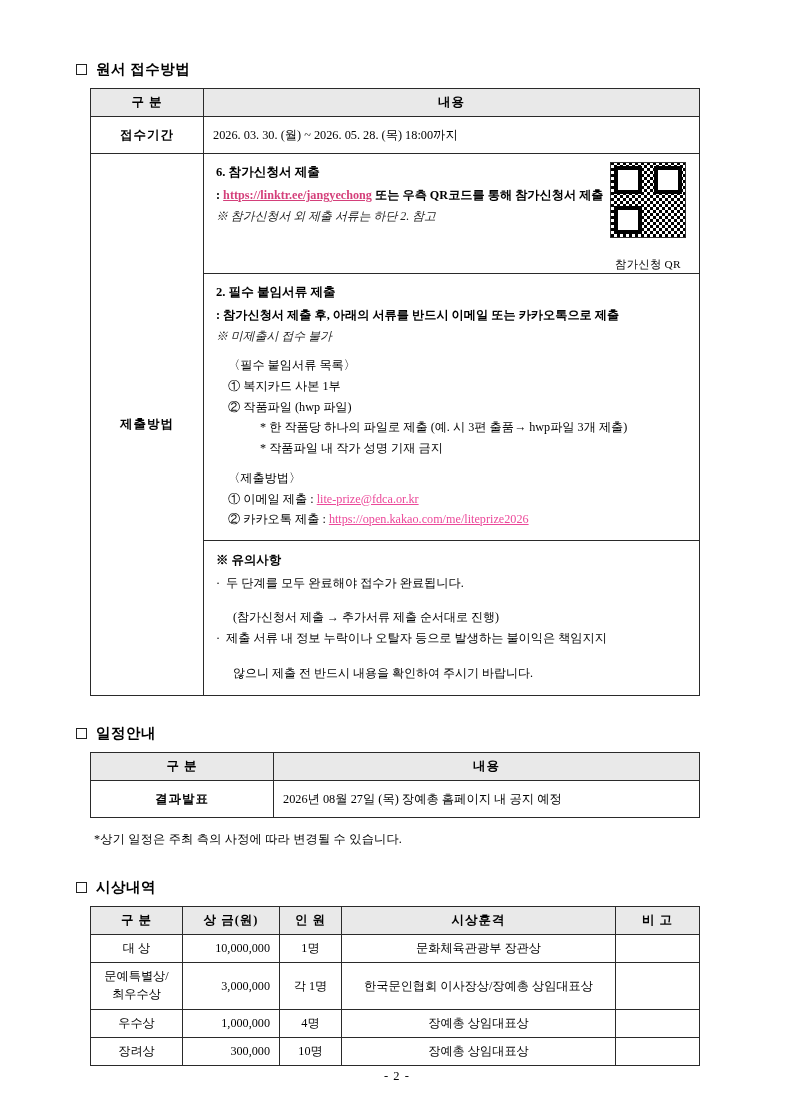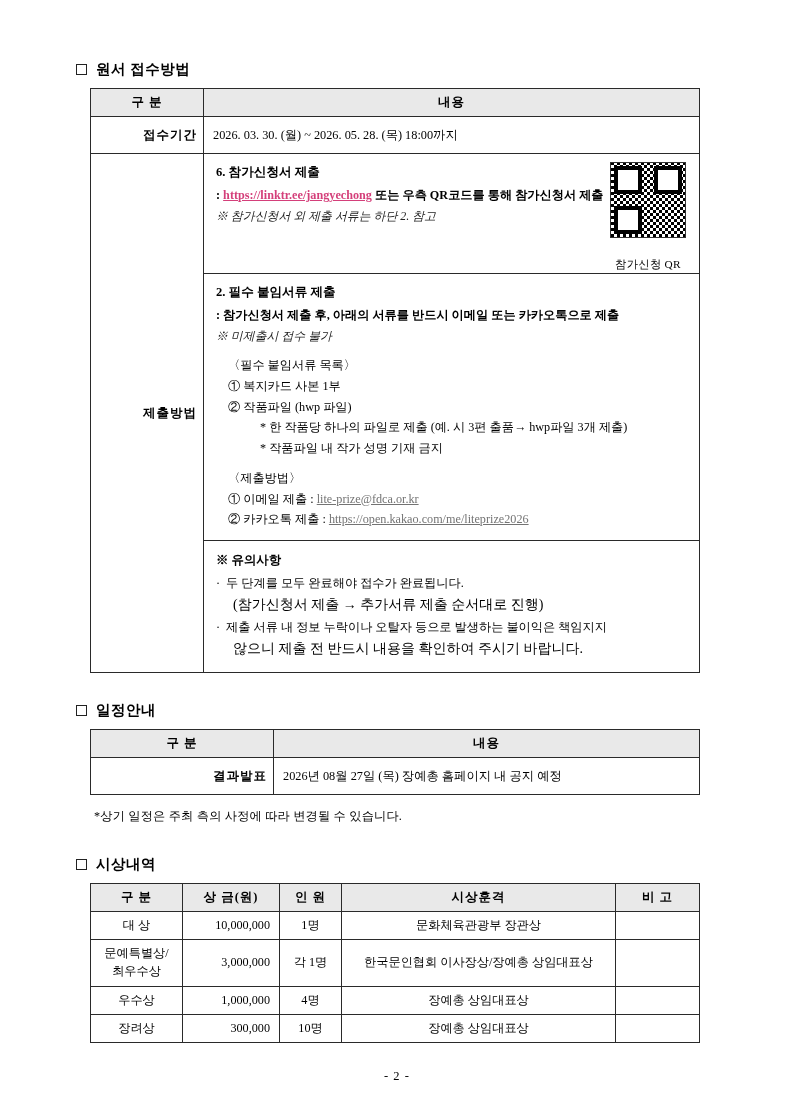--- a/index.html
+++ b/index.html
@@ -58,21 +58,21 @@
   }
   .hdr {
     background: #e9e9e9;
     text-align: center;
     font-weight: bold;
     font-size: 12.5px;
     letter-spacing: 1px;
     padding: 5px 4px;
   }
   .lbl {
-    text-align: right;
+    text-align: center;
     font-weight: bold;
     font-size: 12.5px;
     letter-spacing: 1px;
   }
   .cell {
     text-align: left;
   }
 
   
   .apply-wrap { padding: 0; }
@@ -94,21 +94,21 @@
   }
   .ln.bold { font-weight: bold; }
   .indent1 { padding-left: 12px; }
   .indent3 { padding-left: 44px; }
   .note {
     font-size: 11.9px;
     color: #222;
     font-style: italic;
   }
   .lnk-pink { color: #d43f7a; text-decoration: underline; font-weight: bold; }
-  .lnk-blue { color: #737373; text-decoration: underline; }
+  .lnk-blue { color: #ec4899; text-decoration: underline; }
 
   
   .qr-box {
     position: absolute;
     right: 12px;
     top: 8px;
     width: 78px;
     text-align: center;
   }
   .qr-img {
@@ -151,21 +151,21 @@
     font-size: 12.4px;
     margin: 2px 0 4px 0;
   }
   .bullet {
     font-size: 12.2px;
     line-height: 1.66;
     display: flex;
     gap: 6px;
   }
   .bullet .dot { flex: 0 0 auto; }
-  .sub-line { padding-left: 17px; font-size: 14px; line-height: 1.66; }
+  .sub-line { padding-left: 17px; font-size: 12px; line-height: 1.66; margin-top: 15px; }
 
   .gap-a { height: 28px; }
   .gap-c { height: 30px; }
 
   .foot-note {
     font-size: 12.2px;
     margin: 13px 0 0 22px;
     letter-spacing: 0.2px;
   }
 

